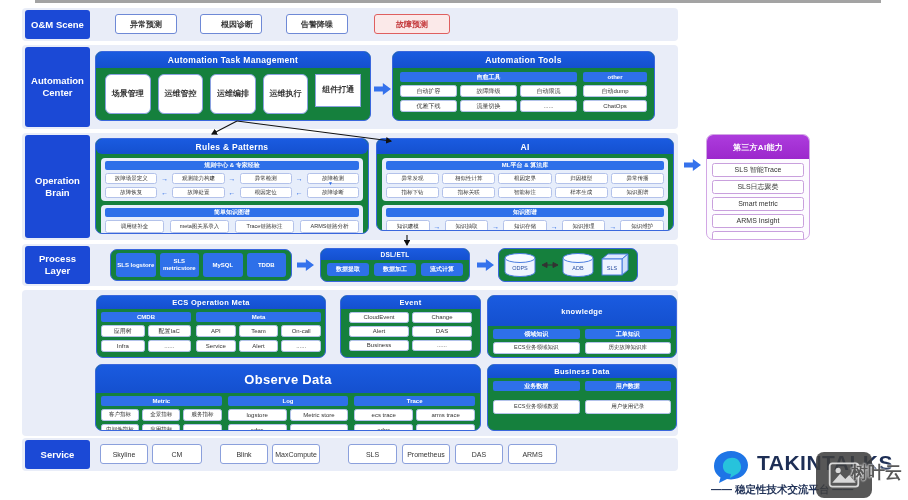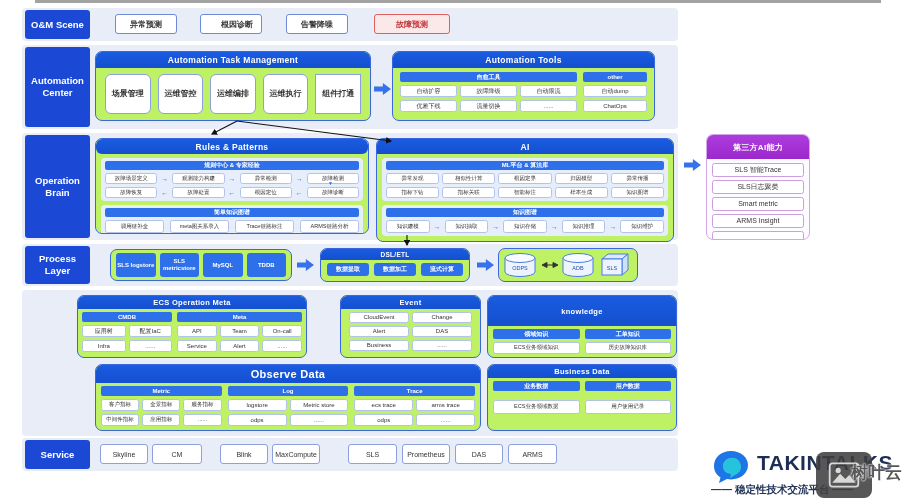--- a/index.html
+++ b/index.html
@@ -3,21 +3,21 @@
 <meta charset="utf-8">
 <style>
   html,body{margin:0;padding:0;background:#fff;}
   .stage{position:relative;width:908px;height:500px;background:#fff;overflow:hidden;
          font-family:"Liberation Sans",sans-serif;}
   .topline{position:absolute;left:35px;top:0;width:846px;height:3px;background:#a3a3a3;}
   .band{position:absolute;left:22px;width:656px;background:#e9edf8;border-radius:4px;}
   .side{position:absolute;left:25px;width:65px;background:#1b49d6;border-radius:3px;color:#fff;
         font-weight:bold;font-size:9.5px;display:flex;align-items:center;justify-content:center;
         text-align:center;line-height:1.25;padding:0 3px;box-sizing:border-box;}
-  .p{position:absolute;background:#bef264;border:1px solid #3a67dd;border-radius:7px;overflow:hidden;
+  .p{position:absolute;background:#15803d;border:1px solid #3a67dd;border-radius:7px;overflow:hidden;
      box-sizing:border-box;}
   .ph{background:linear-gradient(#1a5be0,#1450cf);color:#fff;font-weight:bold;display:flex;
       align-items:center;justify-content:center;letter-spacing:.3px;}
   .sh{background:#2e70e9;color:#fff;font-weight:bold;font-size:6px;height:10px;display:flex;
       align-items:center;justify-content:center;border-radius:2px;}
   .c{background:#fff;border:1px solid #b3c2ea;border-radius:2.5px;color:#333;display:flex;
      align-items:center;justify-content:center;text-align:center;line-height:1.05;box-sizing:border-box;}
   .bb{background:#2e70e9;color:#fff;border-radius:3px;display:flex;align-items:center;
       justify-content:center;text-align:center;font-weight:600;line-height:1.15;box-sizing:border-box;}
   .btn-lg{position:absolute;top:14px;height:20px;background:#fff;border:1px solid #6e89d6;
@@ -72,21 +72,21 @@
   <div class="btn-lg" style="left:286px;width:62px;">告警降噪</div>
   <div class="btn-lg btn-red" style="left:374px;width:76px;">故障预测</div>
 
   <div class="p" style="left:95px;top:51px;width:276px;height:70px;">
     <div class="ph" style="height:16px;font-size:8.5px;">Automation Task Management</div>
     <div style="display:flex;gap:7px;padding:6px 9px;">
       <div class="c" style="flex:1;height:40px;font-size:8px;font-weight:600;border-radius:6px;border-color:#8aa0e0;">场景管理</div>
       <div class="c" style="flex:1;height:40px;font-size:8px;font-weight:600;border-radius:6px;border-color:#8aa0e0;">运维管控</div>
       <div class="c" style="flex:1;height:40px;font-size:8px;font-weight:600;border-radius:6px;border-color:#8aa0e0;">运维编排</div>
       <div class="c" style="flex:1;height:40px;font-size:8px;font-weight:600;border-radius:6px;border-color:#8aa0e0;">运维执行</div>
-      <div class="c" style="flex:1;height:40px;font-size:8px;font-weight:600;border-radius:0;border-color:#8aa0e0;">组件打通</div>
+      <div class="c" style="flex:1;height:33px;font-size:8px;font-weight:600;border-radius:0;border-color:#8aa0e0;">组件打通</div>
     </div>
   </div>
   <div class="farr" style="left:374px;top:82px;"></div>
 
   <div class="p" style="left:392px;top:51px;width:263px;height:70px;">
     <div class="ph" style="height:16px;font-size:8.5px;">Automation Tools</div>
     <div style="display:flex;gap:6px;padding:4px 7px;">
       <div style="flex:1;">
         <div class="sh">自愈工具</div>
         <div class="grid3">
@@ -138,21 +138,21 @@
         <div class="flowrow" style="gap:6px;">
           <div class="c" style="flex:1;height:13px;font-size:5.5px;">调用链补全</div>
           <div class="c" style="flex:1;height:13px;font-size:5.5px;">meta图关系录入</div>
           <div class="c" style="flex:1;height:13px;font-size:5.5px;">Trace链路标注</div>
           <div class="c" style="flex:1;height:13px;font-size:5.5px;">ARMS链路分析</div>
         </div>
       </div>
     </div>
   </div>
 
-  <div class="p" style="left:376px;top:138px;width:298px;height:104px;">
+  <div class="p" style="left:376px;top:138px;width:298px;height:93px;">
     <div class="ph" style="height:15px;font-size:8.5px;">AI</div>
     <div style="padding:4px 5px;display:flex;flex-direction:column;gap:4px;">
       <div class="subbox">
         <div class="sh" style="height:9px;">ML平台 &amp; 算法库</div>
         <div style="display:grid;grid-template-columns:repeat(5,1fr);gap:3px;margin-top:3px;">
           <div class="c" style="height:11px;font-size:5.5px;">异常发现</div>
           <div class="c" style="height:11px;font-size:5.5px;">相似性计算</div>
           <div class="c" style="height:11px;font-size:5.5px;">根因定界</div>
           <div class="c" style="height:11px;font-size:5.5px;">归因模型</div>
           <div class="c" style="height:11px;font-size:5.5px;">异常传播</div>
@@ -229,21 +229,21 @@
       </g>
       <g stroke="#4a7de0" stroke-width="1">
         <polygon points="100,8 106,3 126,3 120,8" fill="#dde9ff"></polygon>
         <polygon points="120,8 126,3 126,19 120,24" fill="#cfe0fb"></polygon>
         <rect x="100" y="8" width="20" height="16" fill="#eef4ff"></rect>
         <text x="110" y="19" text-anchor="middle" font-size="5.5" fill="#2a4fa0" stroke="none">SLS</text>
       </g>
     </svg>
   </div>
 
-  <div class="p" style="left:77px;top:295px;width:230px;height:63px;">
+  <div class="p" style="left:96px;top:295px;width:230px;height:63px;">
     <div class="ph" style="height:13px;font-size:7.5px;">ECS Operation Meta</div>
     <div style="display:flex;gap:5px;padding:3px 4px;">
       <div style="width:90px;">
         <div class="sh">CMDB</div>
         <div class="grid2">
           <div class="c" style="height:12px;font-size:6px;">应用树</div>
           <div class="c" style="height:12px;font-size:6px;">配置IaC</div>
           <div class="c" style="height:12px;font-size:6px;">Infra</div>
           <div class="c" style="height:12px;font-size:6px;">......</div>
         </div>
@@ -288,21 +288,21 @@
         <div class="sh">工单知识</div>
         <div style="display:flex;flex-direction:column;gap:3px;margin-top:3px;">
           <div class="c" style="height:12px;font-size:5.5px;">历史故障知识库</div>
           <div class="c" style="height:12px;font-size:5.5px;">预警/故障反馈</div>
         </div>
       </div>
     </div>
   </div>
 
   <div class="p" style="left:95px;top:364px;width:386px;height:67px;">
-    <div class="ph" style="height:18px;font-size:11px;">Observe Data</div>
+    <div class="ph" style="height:28px;font-size:13px;">Observe Data</div>
     <div style="display:flex;gap:6px;padding:3px 5px;">
       <div style="flex:1;">
         <div class="sh">Metric</div>
         <div class="grid3">
           <div class="c" style="height:12px;font-size:5.5px;">客户指标</div>
           <div class="c" style="height:12px;font-size:5.5px;">全景指标</div>
           <div class="c" style="height:12px;font-size:5.5px;">服务指标</div>
           <div class="c" style="height:12px;font-size:5.5px;">中间件指标</div>
           <div class="c" style="height:12px;font-size:5.5px;">应用指标</div>
           <div class="c" style="height:12px;font-size:5.5px;">......</div>

